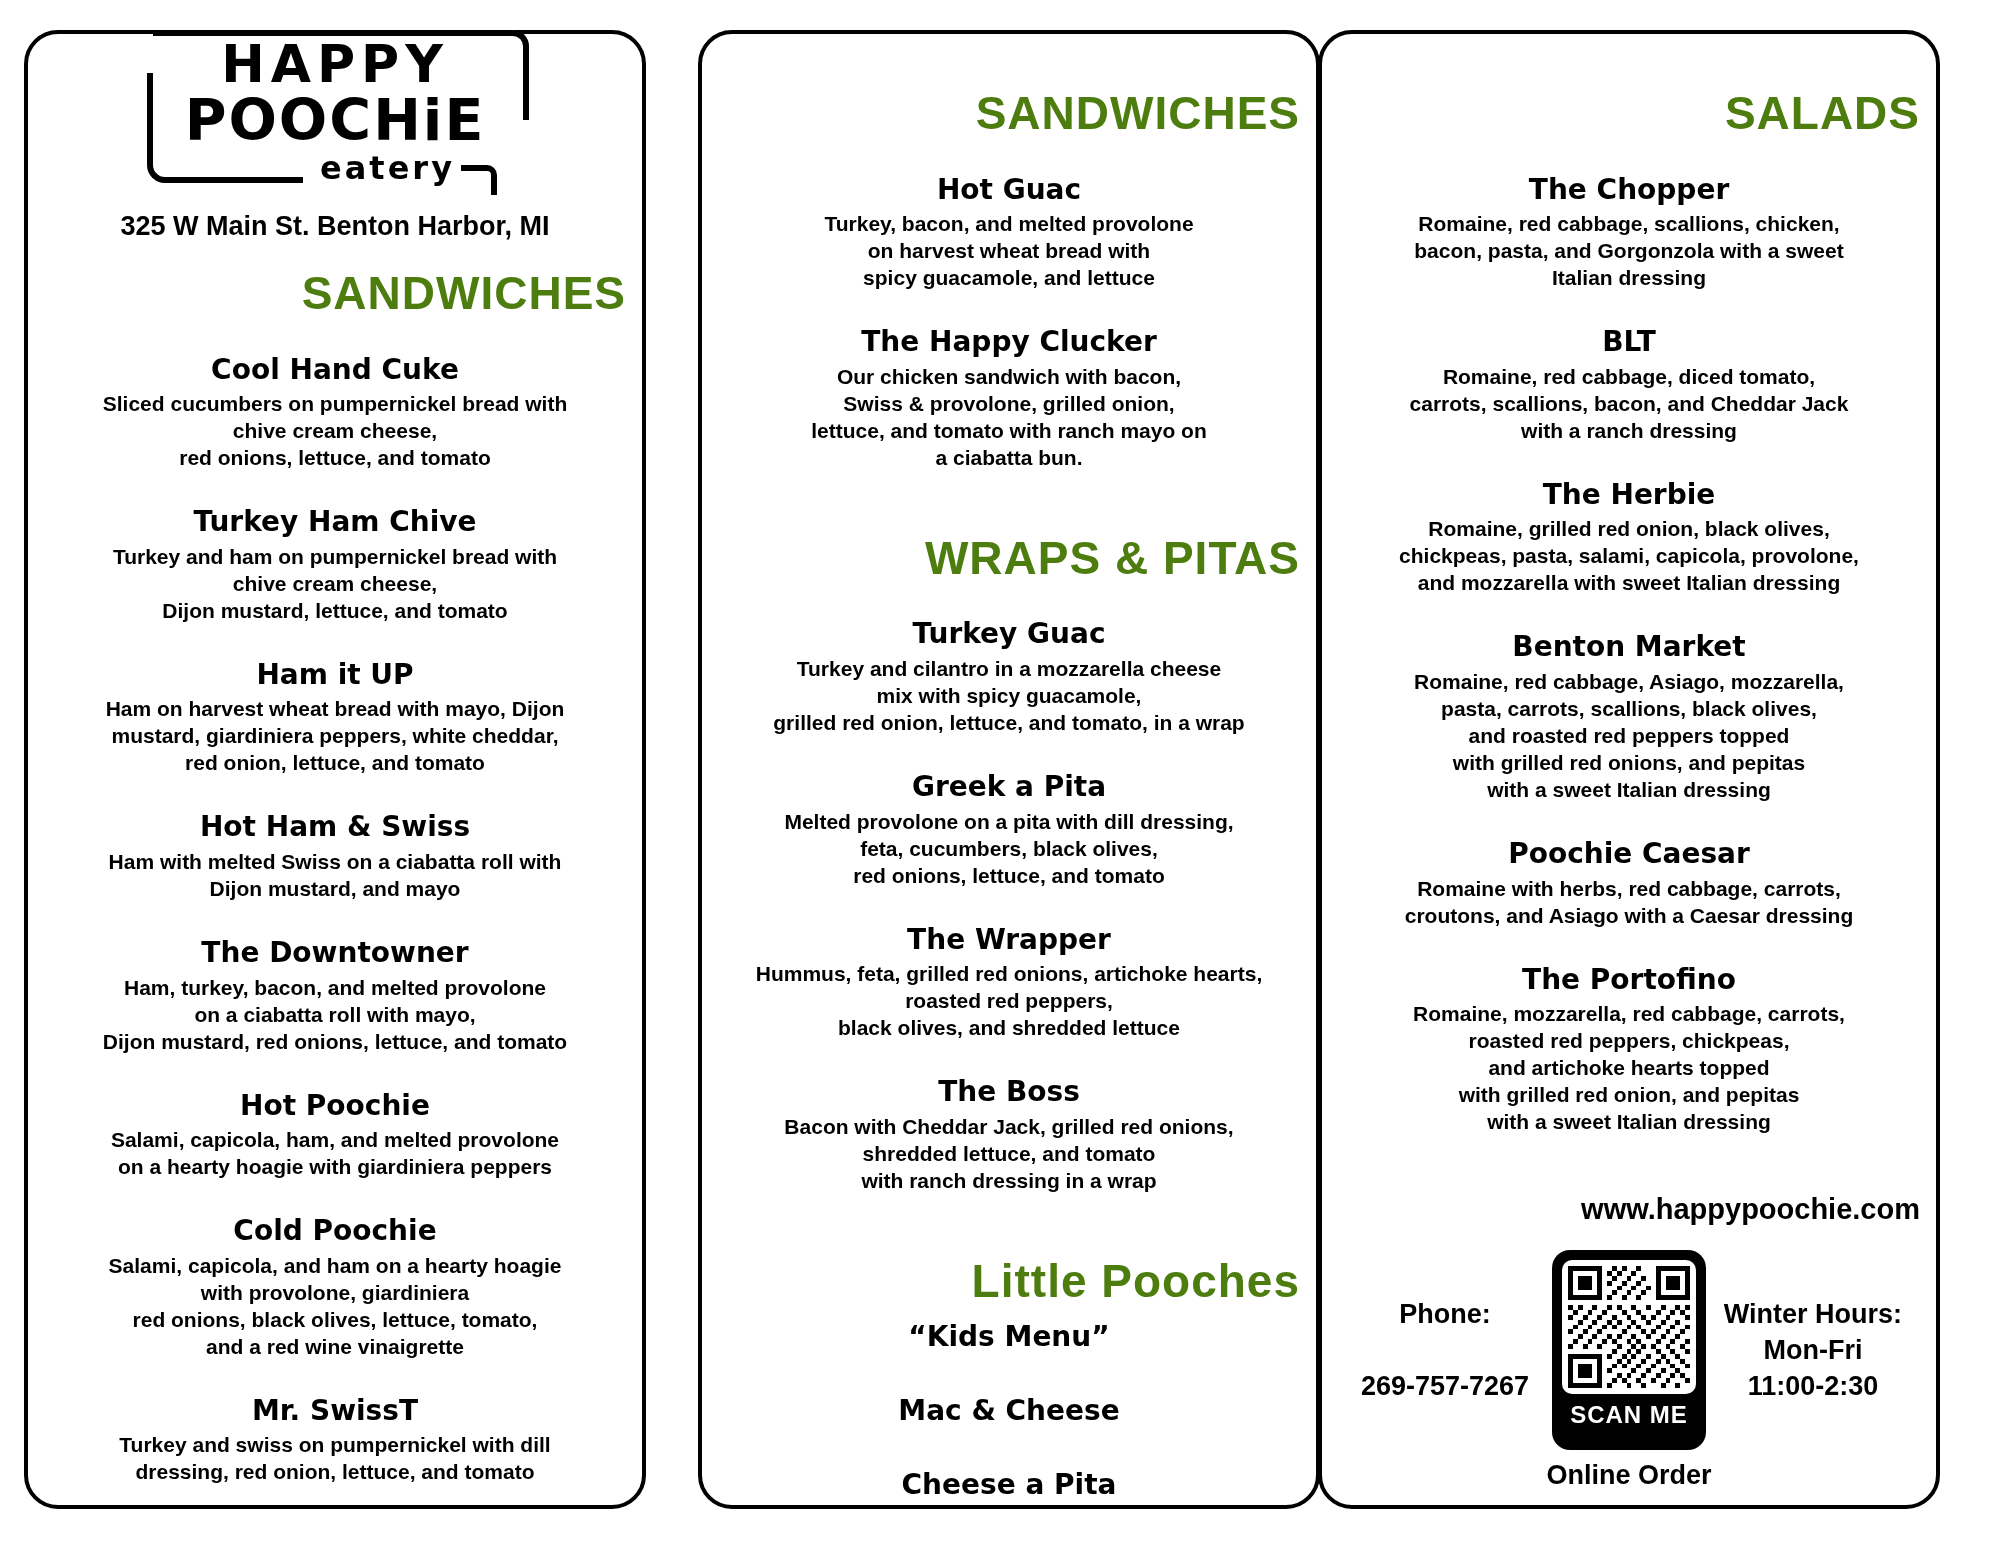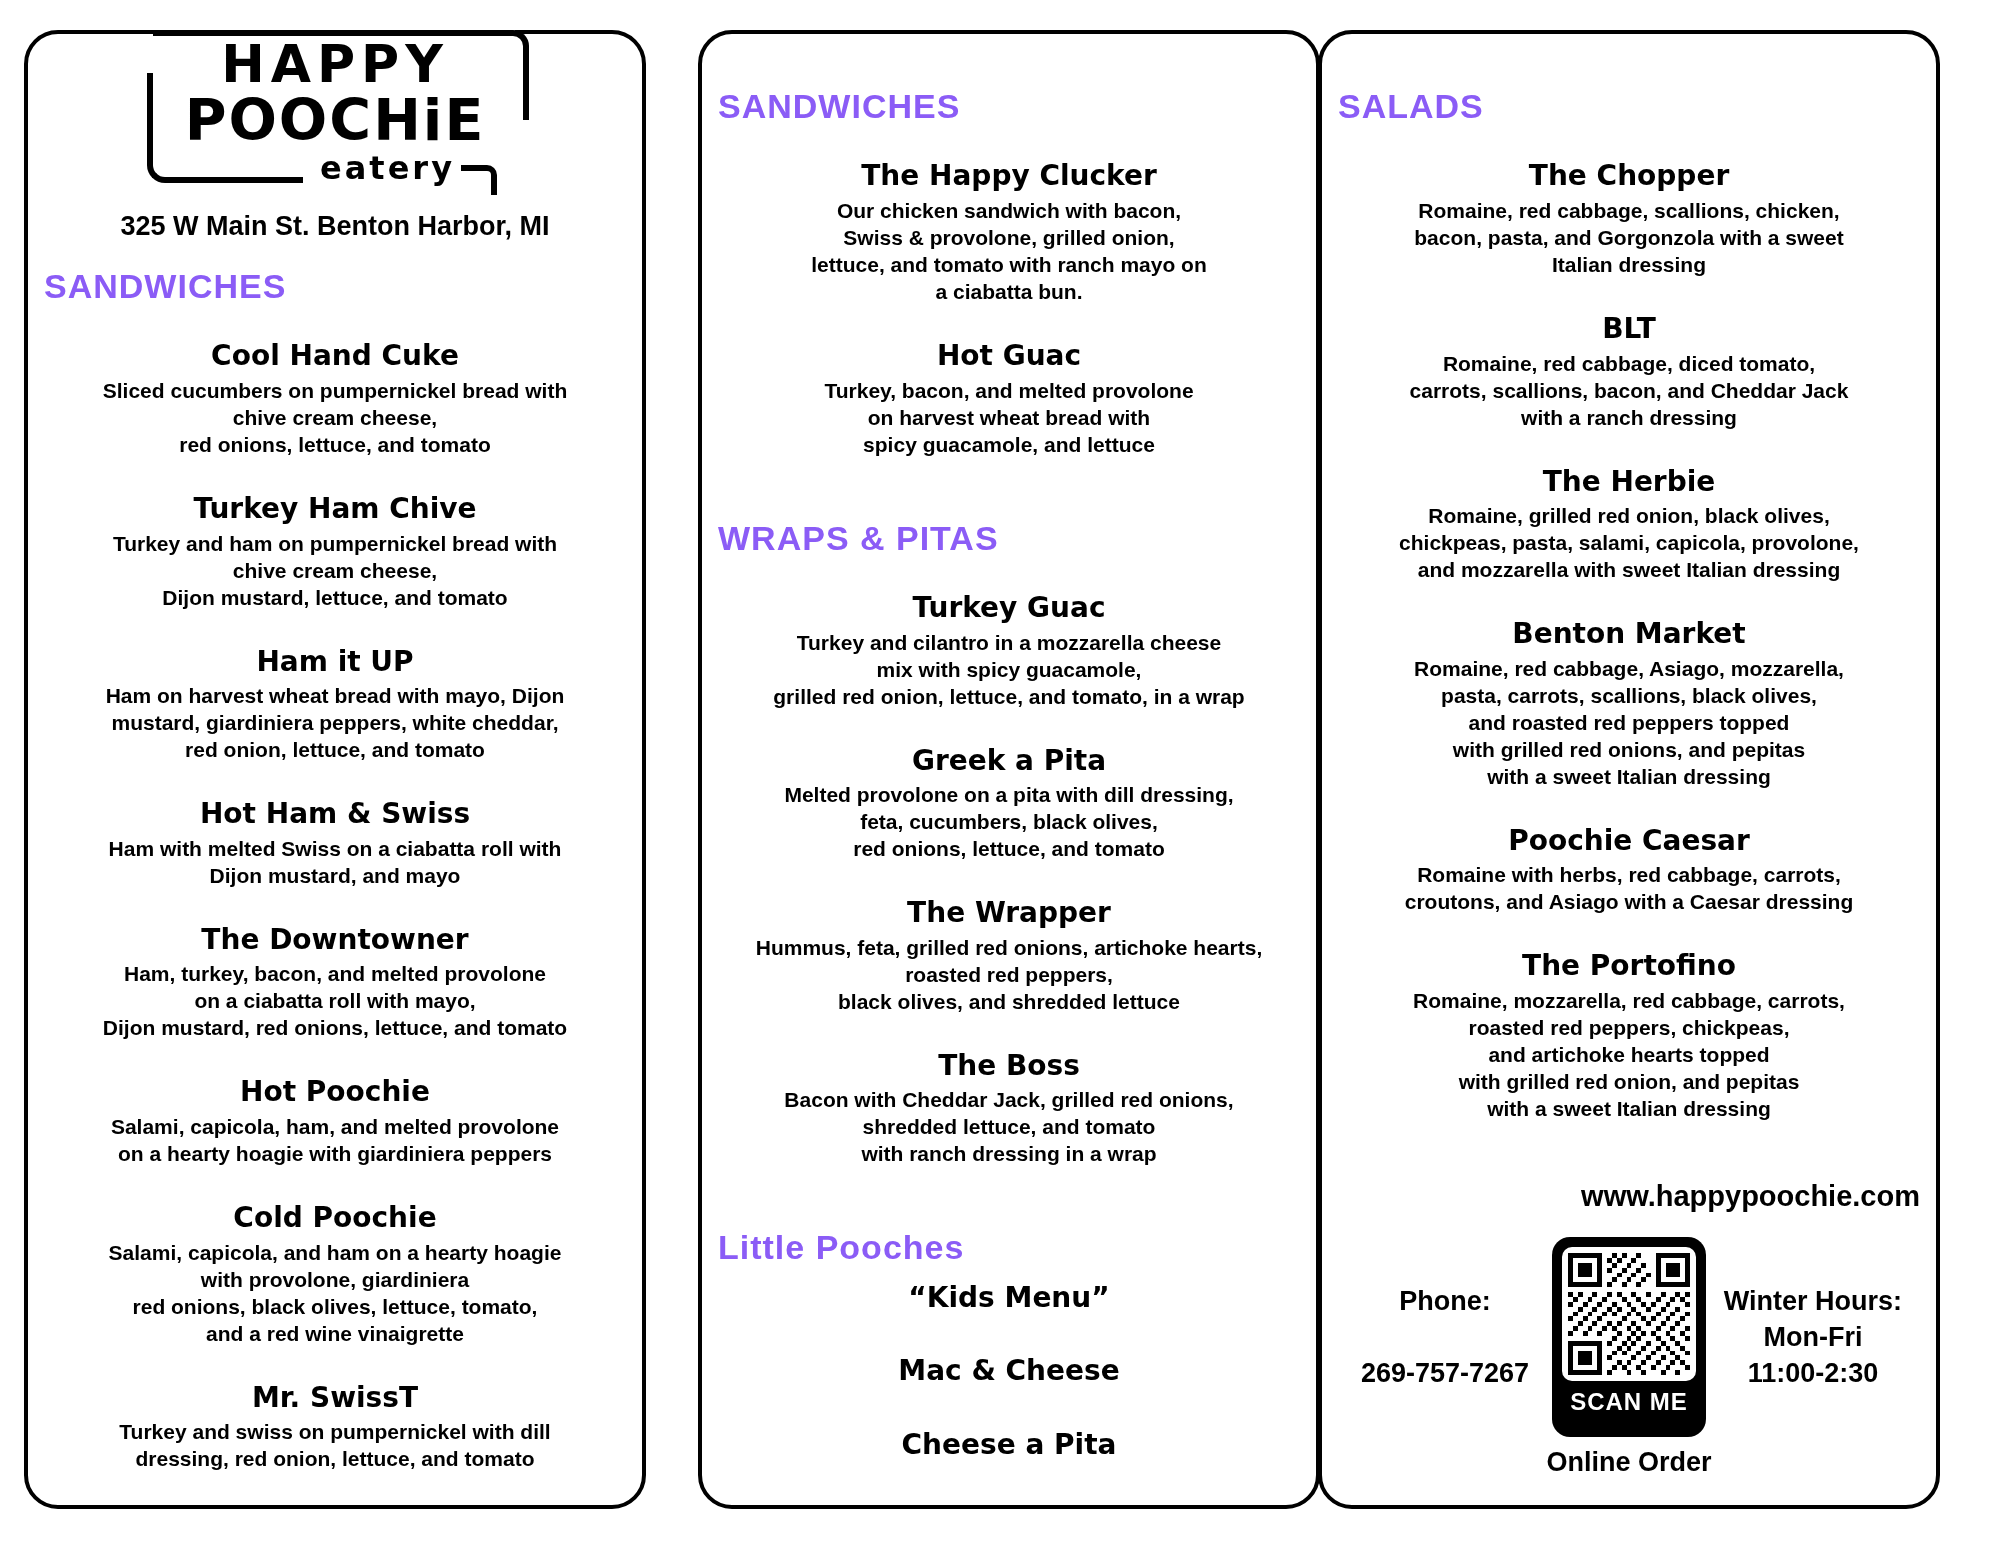--- a/index.html
+++ b/index.html
@@ -36,22 +36,22 @@
     border-left:6px solid #000;border-bottom:6px solid #000;
     border-bottom-left-radius:18px;
   }
   .eatery{font-family:"DejaVu Sans",sans-serif;font-weight:bold;font-size:32px;letter-spacing:3px;margin:0 6px 4px 0;}
   .hook{width:30px;height:24px;border-top:6px solid #000;border-right:6px solid #000;border-top-right-radius:10px;align-self:flex-start;margin-top:16px;}
 
   .address{margin-top:16px;text-align:center;font-weight:bold;font-size:27px;}
 
   
   .section-header{
-    margin-top:62px;text-align:left;font-weight:bold;font-size:34px;
-    color:#8b5cf6;letter-spacing:1px;line-height:1.1;
+    margin-top:62px;text-align:right;font-weight:bold;font-size:46px;
+    color:#4d7c0f;letter-spacing:1px;line-height:1.1;
   }
   #panel-left .section-header{margin-top:26px;}
   .section-header.first{margin-top:54px;}
   .item{margin-top:34px;}
   .item-name{
     font-family:"DejaVu Sans",sans-serif;font-weight:bold;font-size:28px;
     text-align:center;line-height:1.2;
   }
   .item-desc{
     font-weight:bold;font-size:21px;line-height:27px;text-align:center;
@@ -131,31 +131,31 @@
     <div class="item-name">Mr. SwissT</div>
     <div class="item-desc">Turkey and swiss on pumpernickel with dill
 dressing, red onion, lettuce, and tomato</div>
   </div>
 </div>
 
 <div class="panel" id="panel-mid">
   <div class="section-header first">SANDWICHES</div>
 
   <div class="item">
+    <div class="item-name">Hot Guac</div>
+    <div class="item-desc">Turkey, bacon, and melted provolone
+on harvest wheat bread with
+spicy guacamole, and lettuce</div>
+  </div>
+  <div class="item">
     <div class="item-name">The Happy Clucker</div>
     <div class="item-desc">Our chicken sandwich with bacon,
 Swiss &amp; provolone, grilled onion,
 lettuce, and tomato with ranch mayo on
 a ciabatta bun.</div>
-  </div>
-  <div class="item">
-    <div class="item-name">Hot Guac</div>
-    <div class="item-desc">Turkey, bacon, and melted provolone
-on harvest wheat bread with
-spicy guacamole, and lettuce</div>
   </div>
 
   <div class="section-header">WRAPS &amp; PITAS</div>
 
   <div class="item">
     <div class="item-name">Turkey Guac</div>
     <div class="item-desc">Turkey and cilantro in a mozzarella cheese
 mix with spicy guacamole,
 grilled red onion, lettuce, and tomato, in a wrap</div>
   </div>

